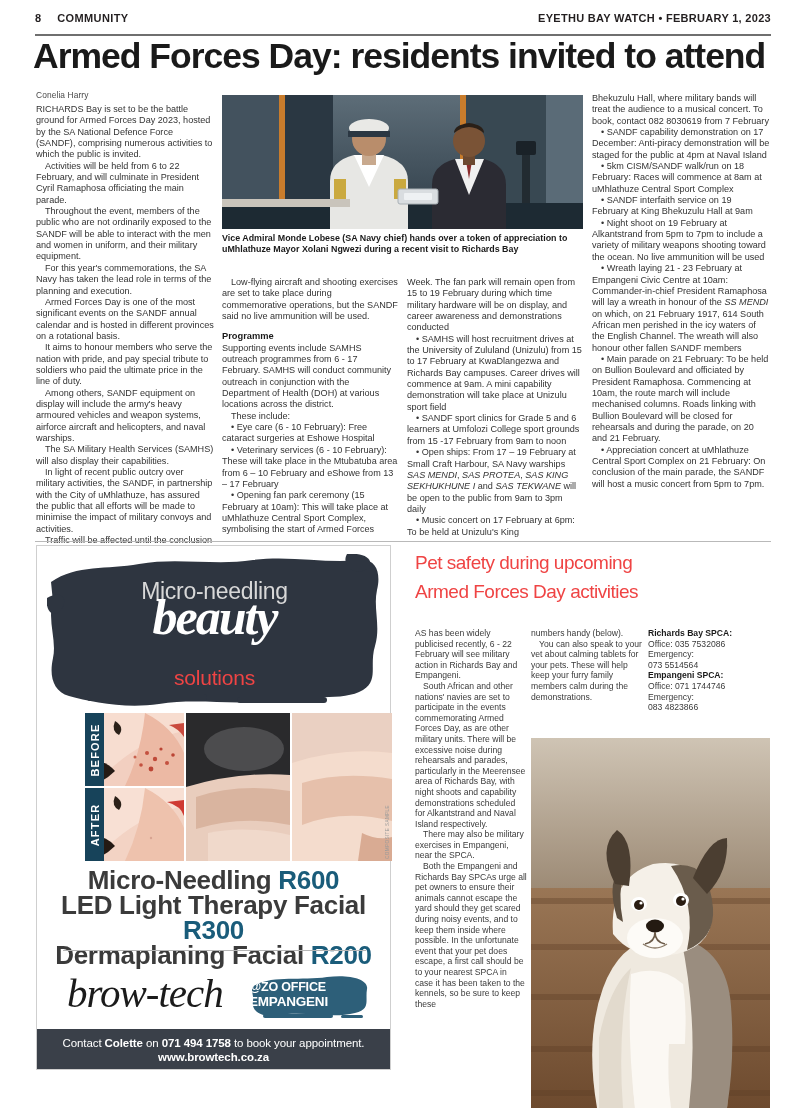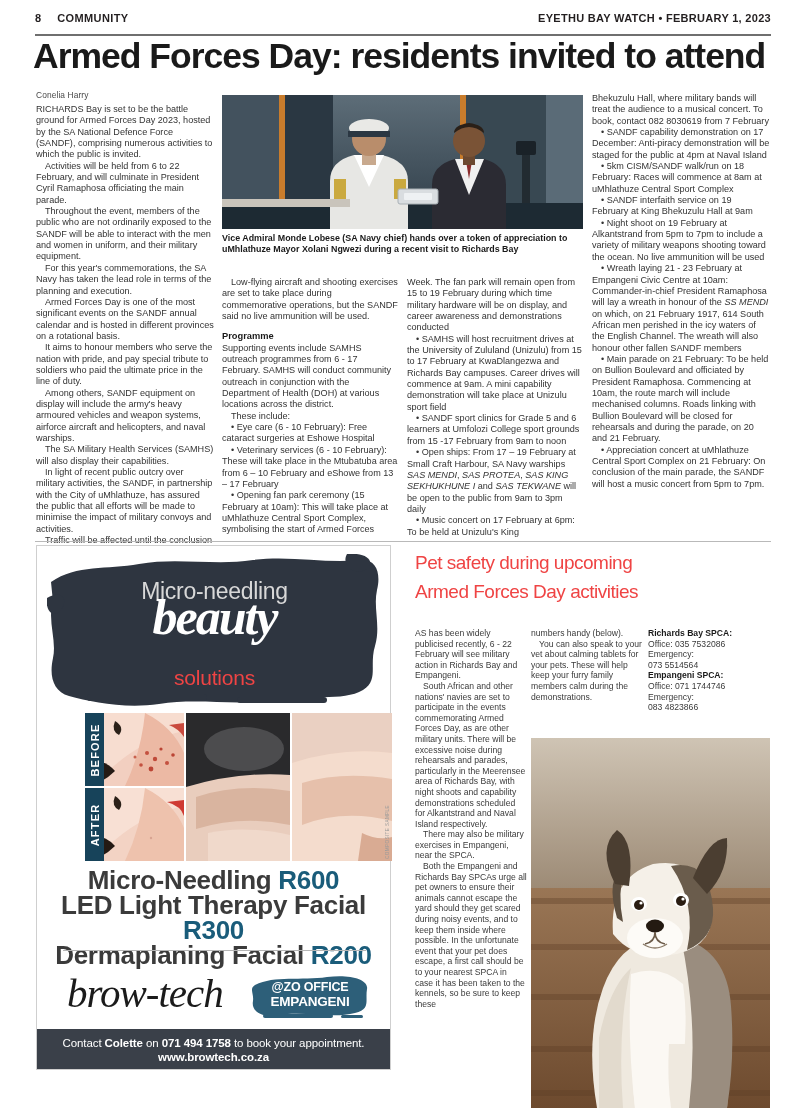--- a/index.html
+++ b/index.html
@@ -67,21 +67,21 @@
 
   .prices{position:absolute;left:0;right:0;top:322px;text-align:center;}
   .prices div{font-size:26px;font-weight:bold;color:#3b3b3b;line-height:25px;letter-spacing:-.3px;}
   .prices b{color:#1a5c7a;}
   .ad-rule{position:absolute;left:26px;top:404px;width:303px;height:1px;background:#b5b5b5;}
 
   .logo{position:absolute;left:0;right:0;top:415px;height:70px;text-decoration:underline;}
   .logo-word{position:absolute;left:30px;top:8px;font-family:"Liberation Serif",serif;font-style:italic;font-size:41px;color:#1b1b1b;letter-spacing:-1px;}
   .logo-badge{position:absolute;left:212px;top:12px;width:122px;height:48px;}
   .logo-badge svg{position:absolute;inset:0;width:100%;height:100%;}
-  .badge-txt{position:absolute;left:0;right:0;top:7px;text-align:center;color:#fff;}
+  .badge-txt{position:absolute;left:0;right:0;top:7px;color:#fff;}
   .badge-txt .b1{font-size:12.5px;font-weight:bold;letter-spacing:-.2px;line-height:14px;}
   .badge-txt .b2{font-size:13.5px;font-weight:bold;letter-spacing:-.2px;line-height:15px;}
 
   .ad-foot{position:absolute;left:0;right:0;bottom:0;height:40px;background:#3a4049;color:#fff;text-align:center;}
   .ad-foot .f1{font-size:11.5px;padding-top:8px;letter-spacing:-.1px;}
   .ad-foot .f2{font-size:11.5px;font-weight:bold;letter-spacing:-.1px;margin-top:2px;}
   .ad-foot b{font-weight:bold;}
 
   
   .pet-head{position:absolute;left:415px;top:548px;width:350px;font-size:19px;line-height:29px;color:#ef4444;letter-spacing:-.5px;}

